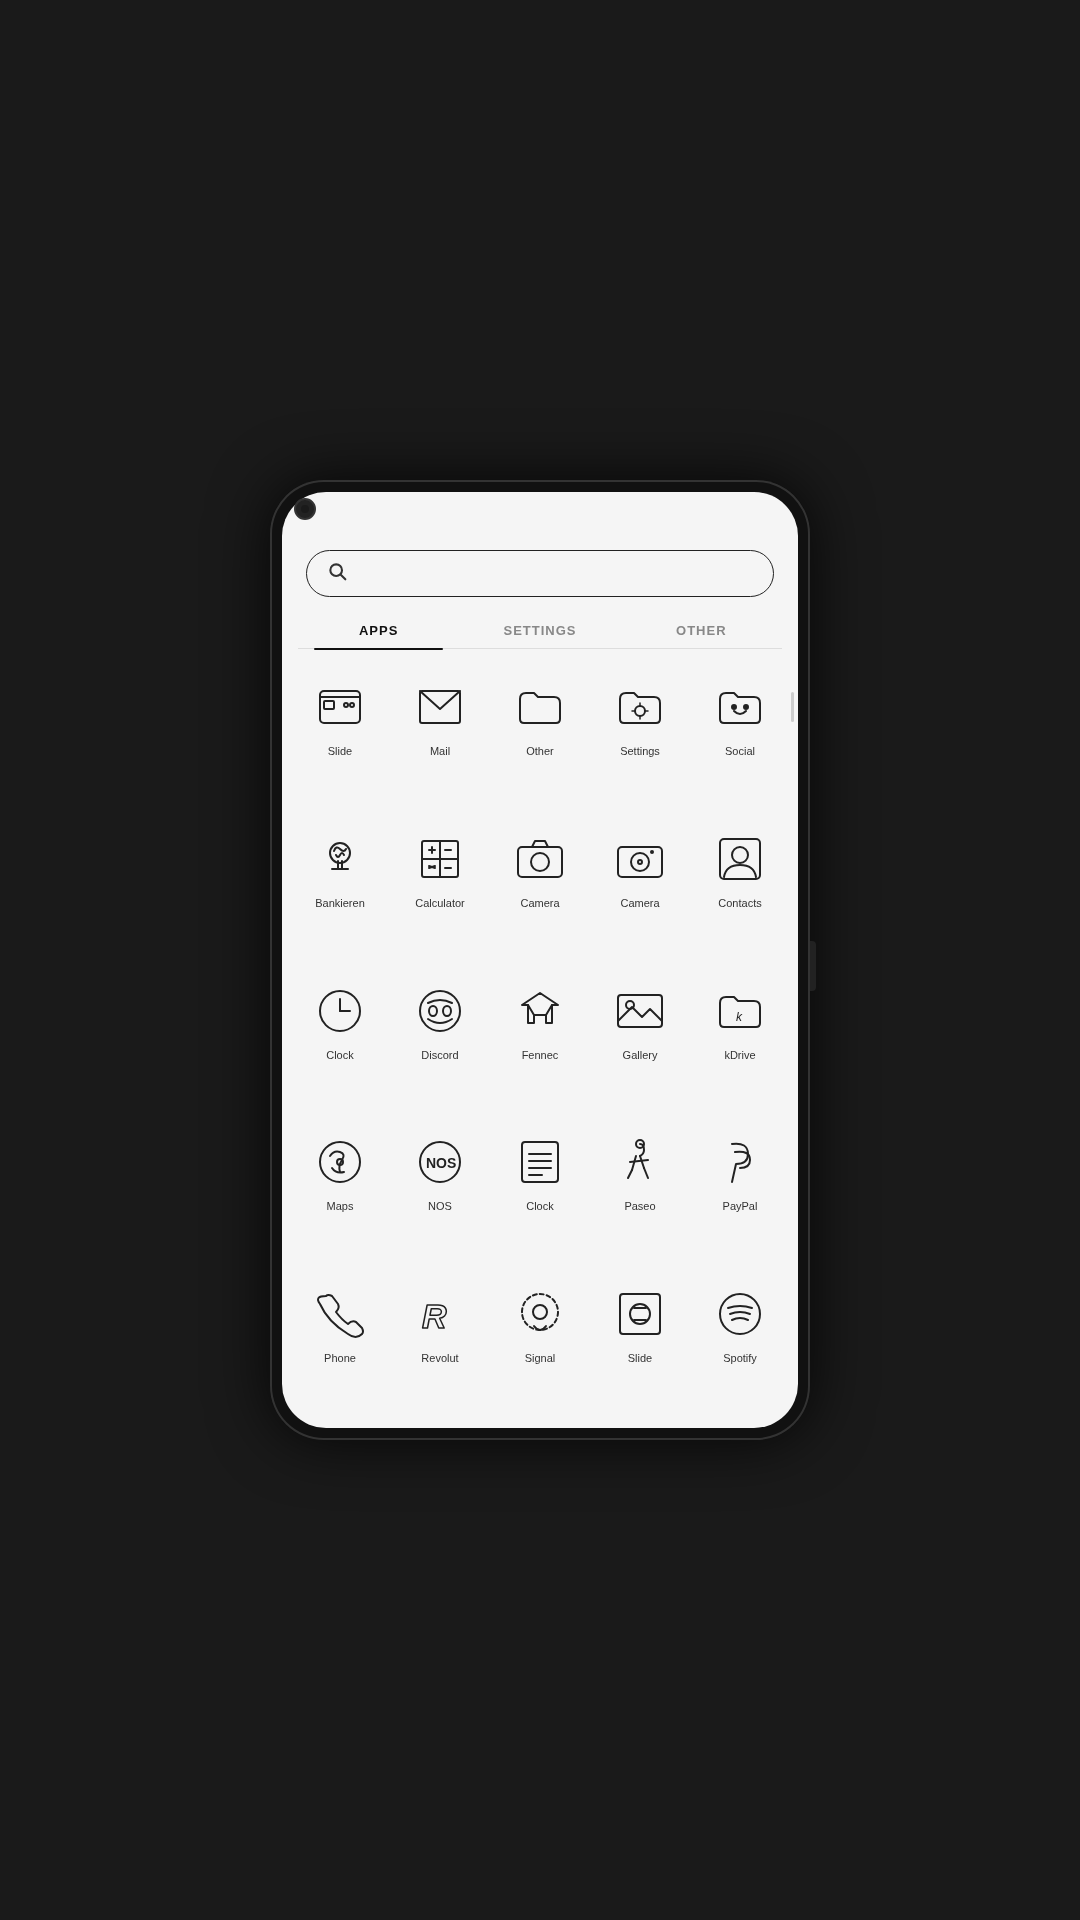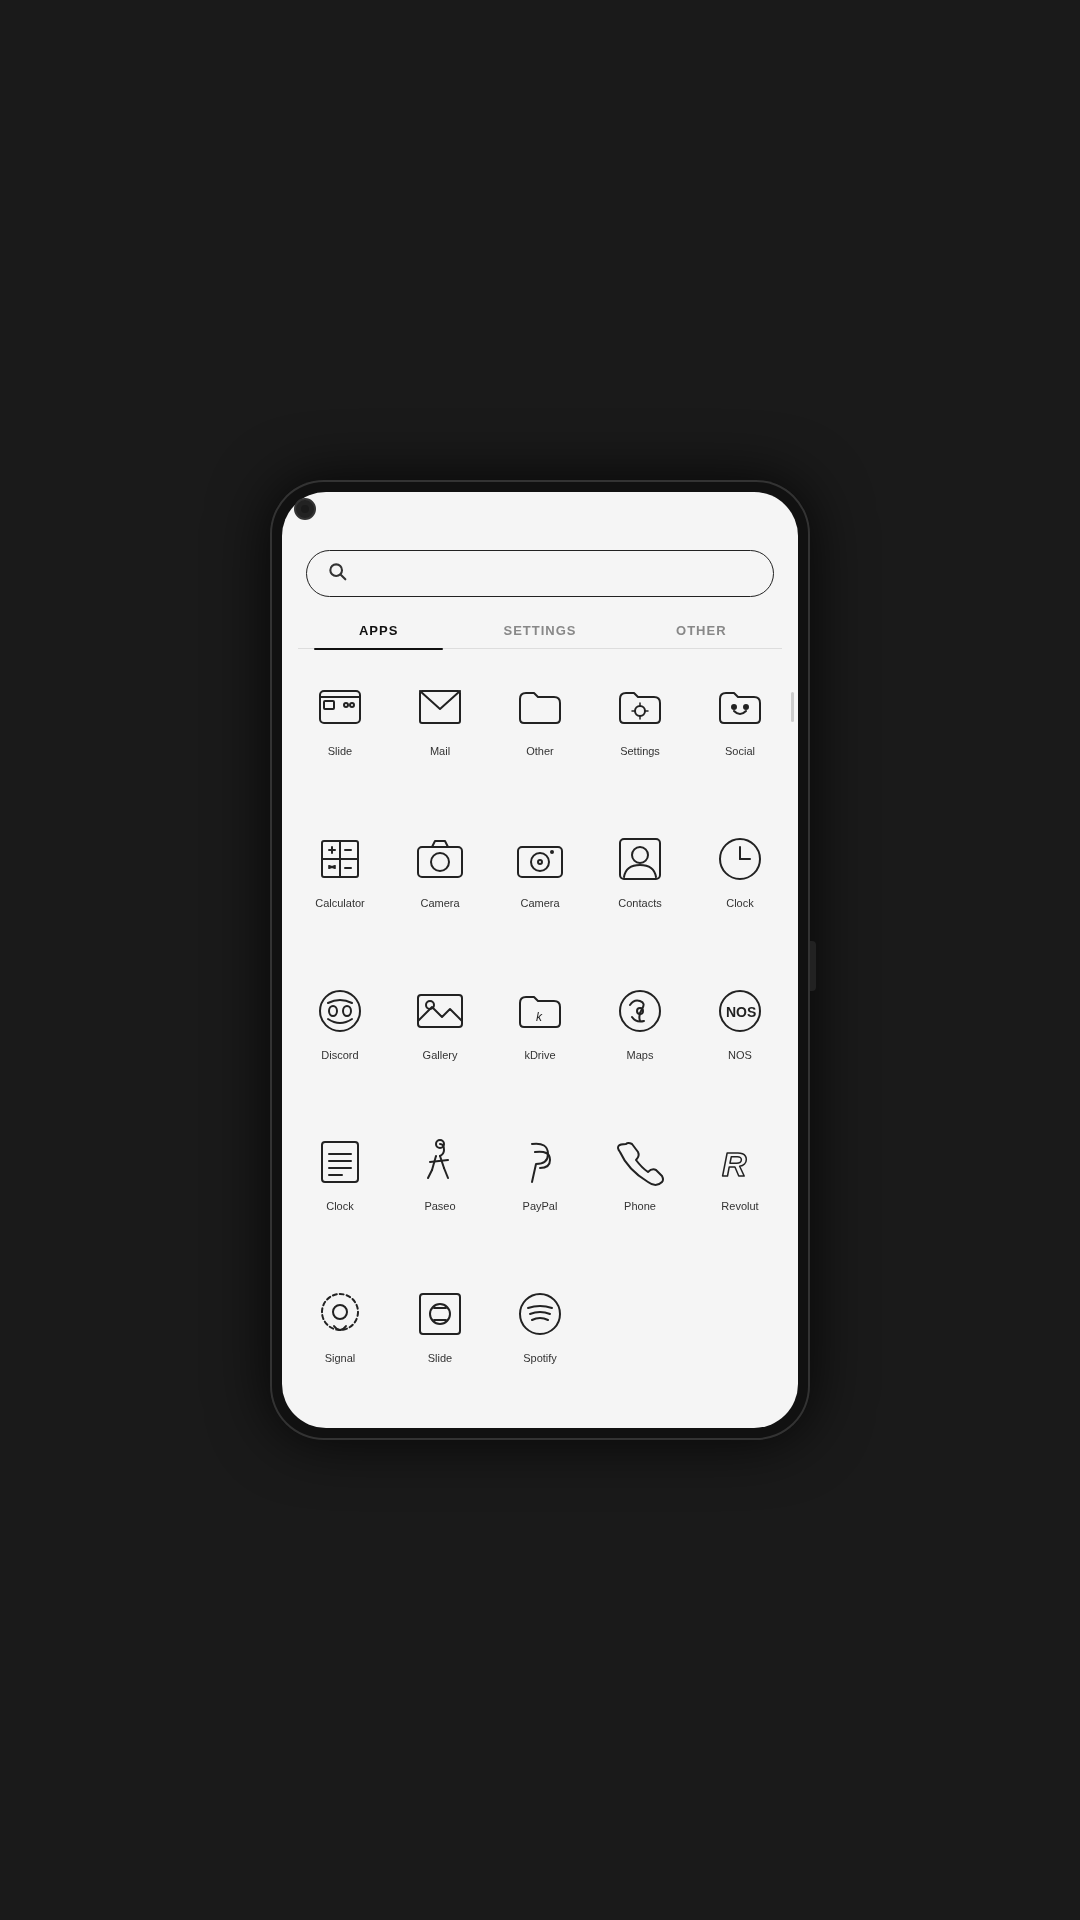--- a/index.html
+++ b/index.html
@@ -237,20 +237,33 @@
               <path d="M8 20 Q8 14 14 14 L22 14 L26 18 L42 18 Q48 18 48 24 L48 40 Q48 44 44 44 L12 44 Q8 44 8 40 Z"></path>
               <path d="M22 32 Q28 38 34 32"></path>
               <circle cx="22" cy="28" r="2" fill="#222"></circle>
               <circle cx="34" cy="28" r="2" fill="#222"></circle>
             </svg>
           </div>
           <span class="app-label">Social</span>
         </div>
 
 
+        <div class="app-item">
+          <div class="app-icon">
+            <svg viewBox="0 0 56 56" fill="none" stroke="#222" stroke-width="2" stroke-linecap="round" stroke-linejoin="round">
+              <circle cx="28" cy="22" r="10"></circle>
+              <path d="M22 20 Q24 14 28 18 Q32 22 34 18"></path>
+              <path d="M24 24 Q26 28 28 24 Q30 20 32 24"></path>
+              <path d="M26 30 L26 38"></path>
+              <path d="M30 30 L30 38"></path>
+              <line x1="20" y1="38" x2="36" y2="38"></line>
+            </svg>
+          </div>
+          <span class="app-label">Bankieren</span>
+        </div>
 
         <div class="app-item">
           <div class="app-icon">
             <svg viewBox="0 0 56 56" fill="none" stroke="#222" stroke-width="2" stroke-linecap="round" stroke-linejoin="round">
               <rect x="10" y="10" width="36" height="36" rx="2"></rect>
               <line x1="28" y1="10" x2="28" y2="46"></line>
               <line x1="10" y1="28" x2="46" y2="28"></line>
               <line x1="17" y1="19" x2="23" y2="19"></line>
               <line x1="20" y1="16" x2="20" y2="22"></line>
               <line x1="33" y1="37" x2="39" y2="37"></line>
@@ -314,20 +327,30 @@
               <circle cx="28" cy="28" r="20"></circle>
               <ellipse cx="21" cy="28" rx="4" ry="5"></ellipse>
               <ellipse cx="35" cy="28" rx="4" ry="5"></ellipse>
               <path d="M16 20 Q28 14 40 20"></path>
               <path d="M16 36 Q28 44 40 36"></path>
             </svg>
           </div>
           <span class="app-label">Discord</span>
         </div>
 
+        <div class="app-item">
+          <div class="app-icon">
+            <svg viewBox="0 0 56 56" fill="none" stroke="#222" stroke-width="2" stroke-linecap="round" stroke-linejoin="round">
+              <path d="M28 10 L10 22 L16 22 L16 40 L22 40 L22 32 L34 32 L34 40 L40 40 L40 22 L46 22 Z"></path>
+              <line x1="22" y1="32" x2="16" y2="22"></line>
+              <line x1="34" y1="32" x2="40" y2="22"></line>
+            </svg>
+          </div>
+          <span class="app-label">Fennec</span>
+        </div>
 
         <div class="app-item">
           <div class="app-icon">
             <svg viewBox="0 0 56 56" fill="none" stroke="#222" stroke-width="2" stroke-linecap="round" stroke-linejoin="round">
               <rect x="6" y="12" width="44" height="32" rx="3"></rect>
               <circle cx="18" cy="22" r="4"></circle>
               <polyline points="6,38 20,24 30,34 38,26 50,38"></polyline>
             </svg>
           </div>
           <span class="app-label">Gallery</span>

